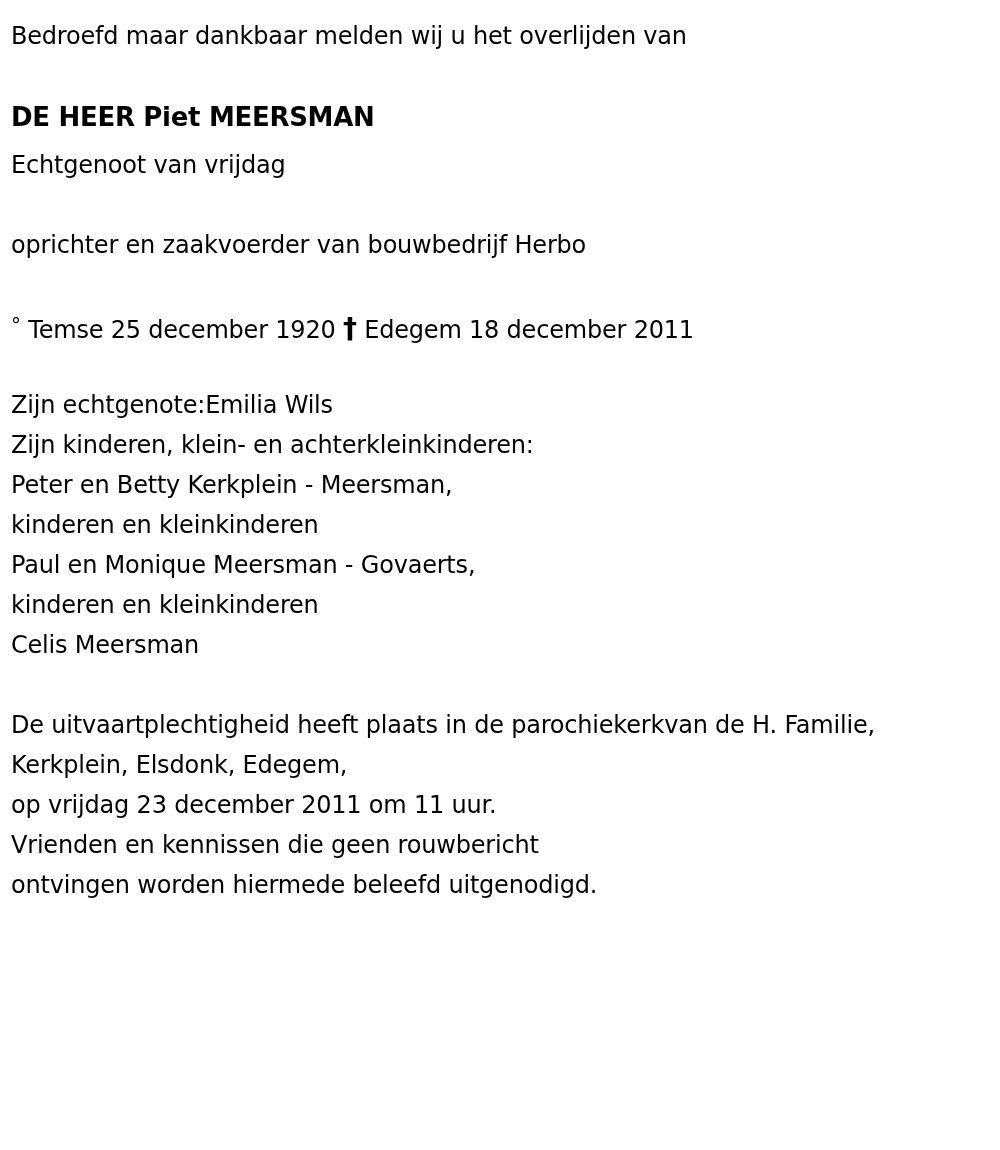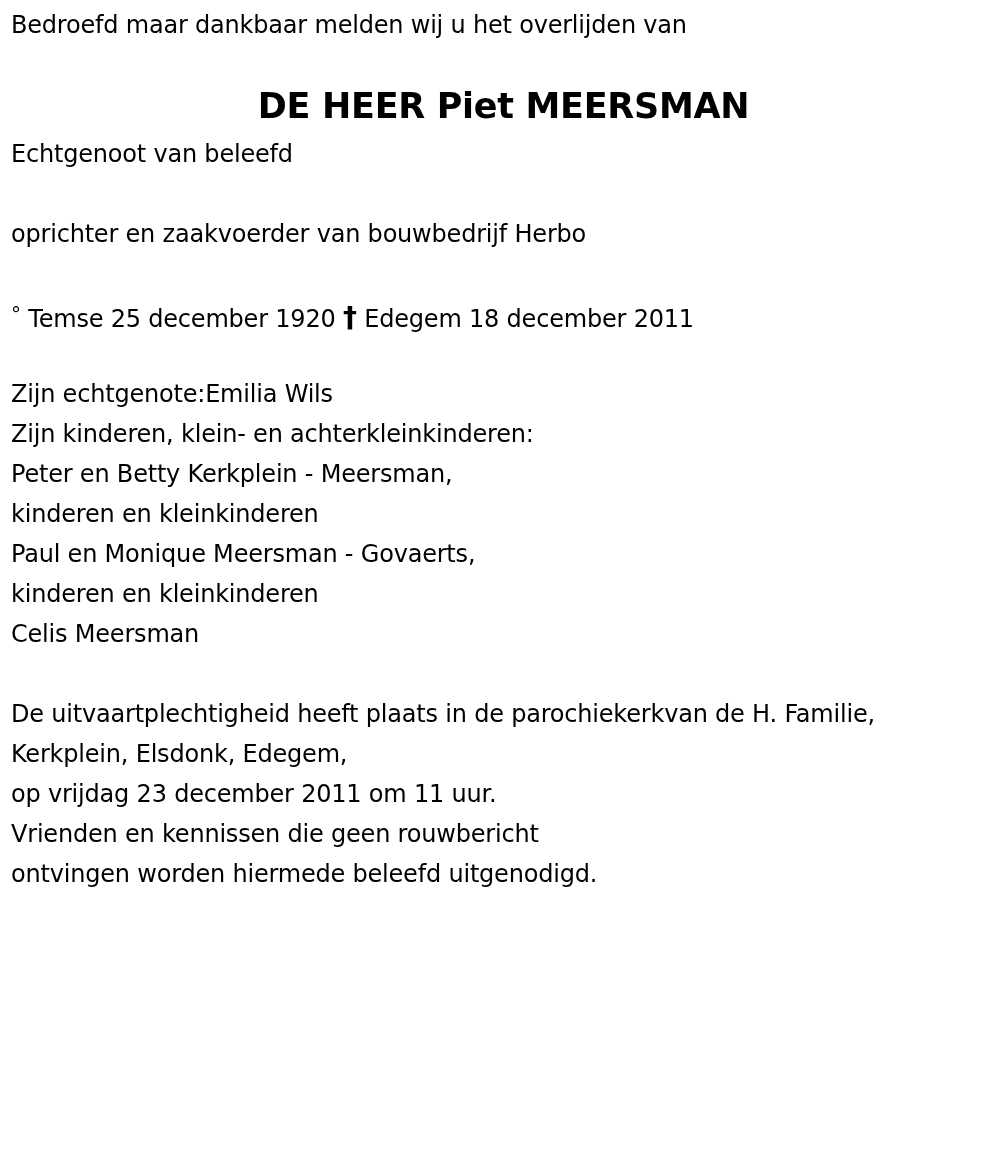--- a/index.html
+++ b/index.html
@@ -11,45 +11,44 @@
       width: 1000px;
       height: 1150px;
       overflow: hidden;
       position: relative;
       color: #000000;
       font-family: "DejaVu Sans", sans-serif;
     }
     .page {
       position: absolute;
       left: 11px;
-      top: 0;
+      top: 11px;
       width: 985px;
     }
     .line {
       font-size: 24px;
       line-height: 40px;
       height: 40px;
       white-space: nowrap;
       letter-spacing: -0.2px;
     }
     .gap {
       height: 40px;
     }
     .intro {
       margin-top: 5px;
     }
     .heading {
-      font-size: 35px;
+      font-size: 26px;
       font-weight: bold;
       line-height: 48px;
       height: 48px;
       margin-top: 37px;
       white-space: nowrap;
       letter-spacing: -0.3px;
-      text-align: center;
     }
     .heading + .line {
       margin-top: 4px;
     }
     .cross {
       font-weight: bold;
       font-size: 28px;
     }
     .degree {
       font-size: 20px;
@@ -58,21 +57,21 @@
   </style>
 </head>
 <body>
 
 <div class="page">
 
   <div class="line intro">Bedroefd maar dankbaar melden wij u het overlijden van</div>
 
   <div class="heading">DE HEER Piet MEERSMAN</div>
 
-  <div class="line">Echtgenoot van beleefd</div>
+  <div class="line">Echtgenoot van vrijdag</div>
 
   <div class="gap"></div>
 
   <div class="line">oprichter en zaakvoerder van bouwbedrijf Herbo</div>
 
   <div class="gap"></div>
 
   <div class="line">
     <span class="degree">°</span>
     <span>Temse 25 december 1920</span>

